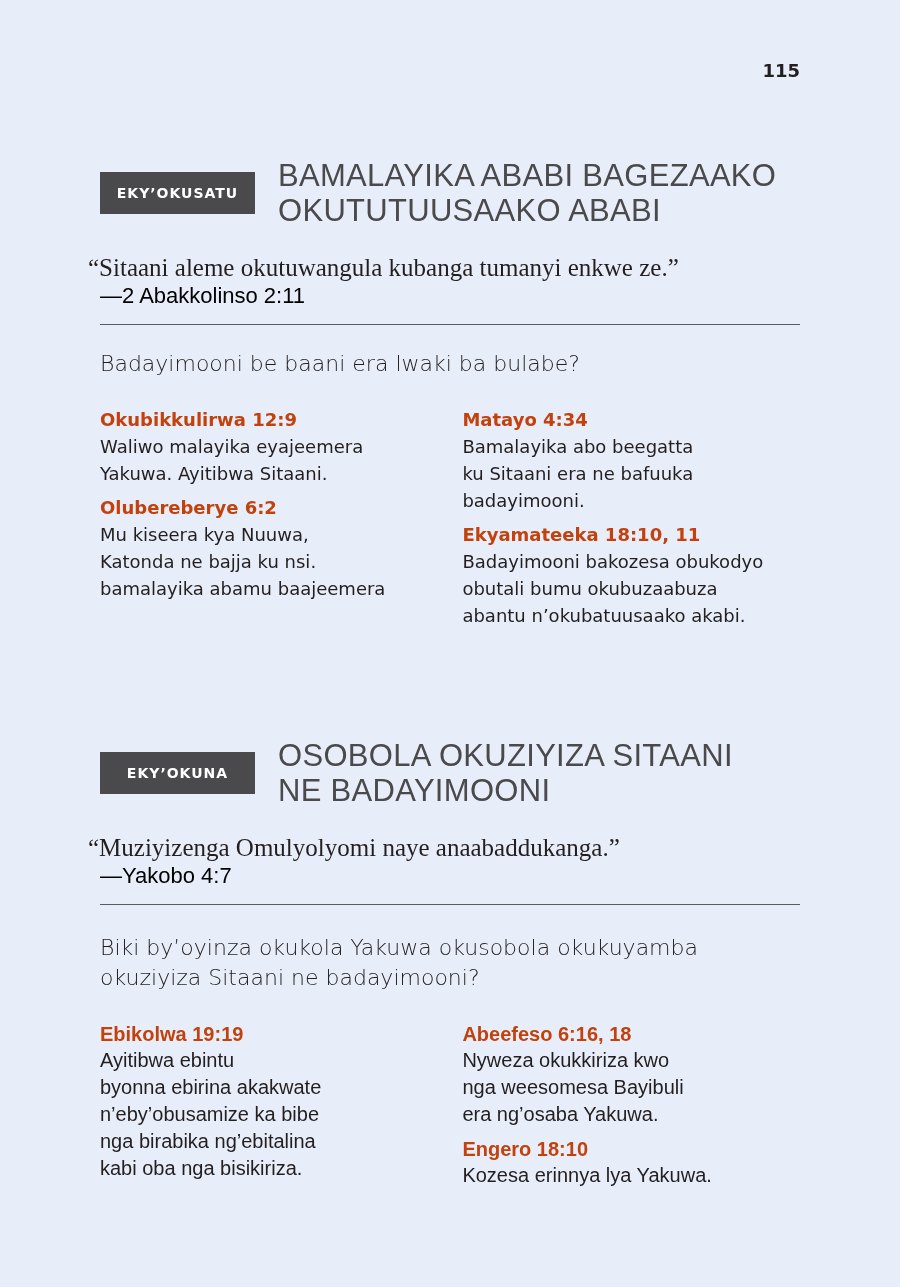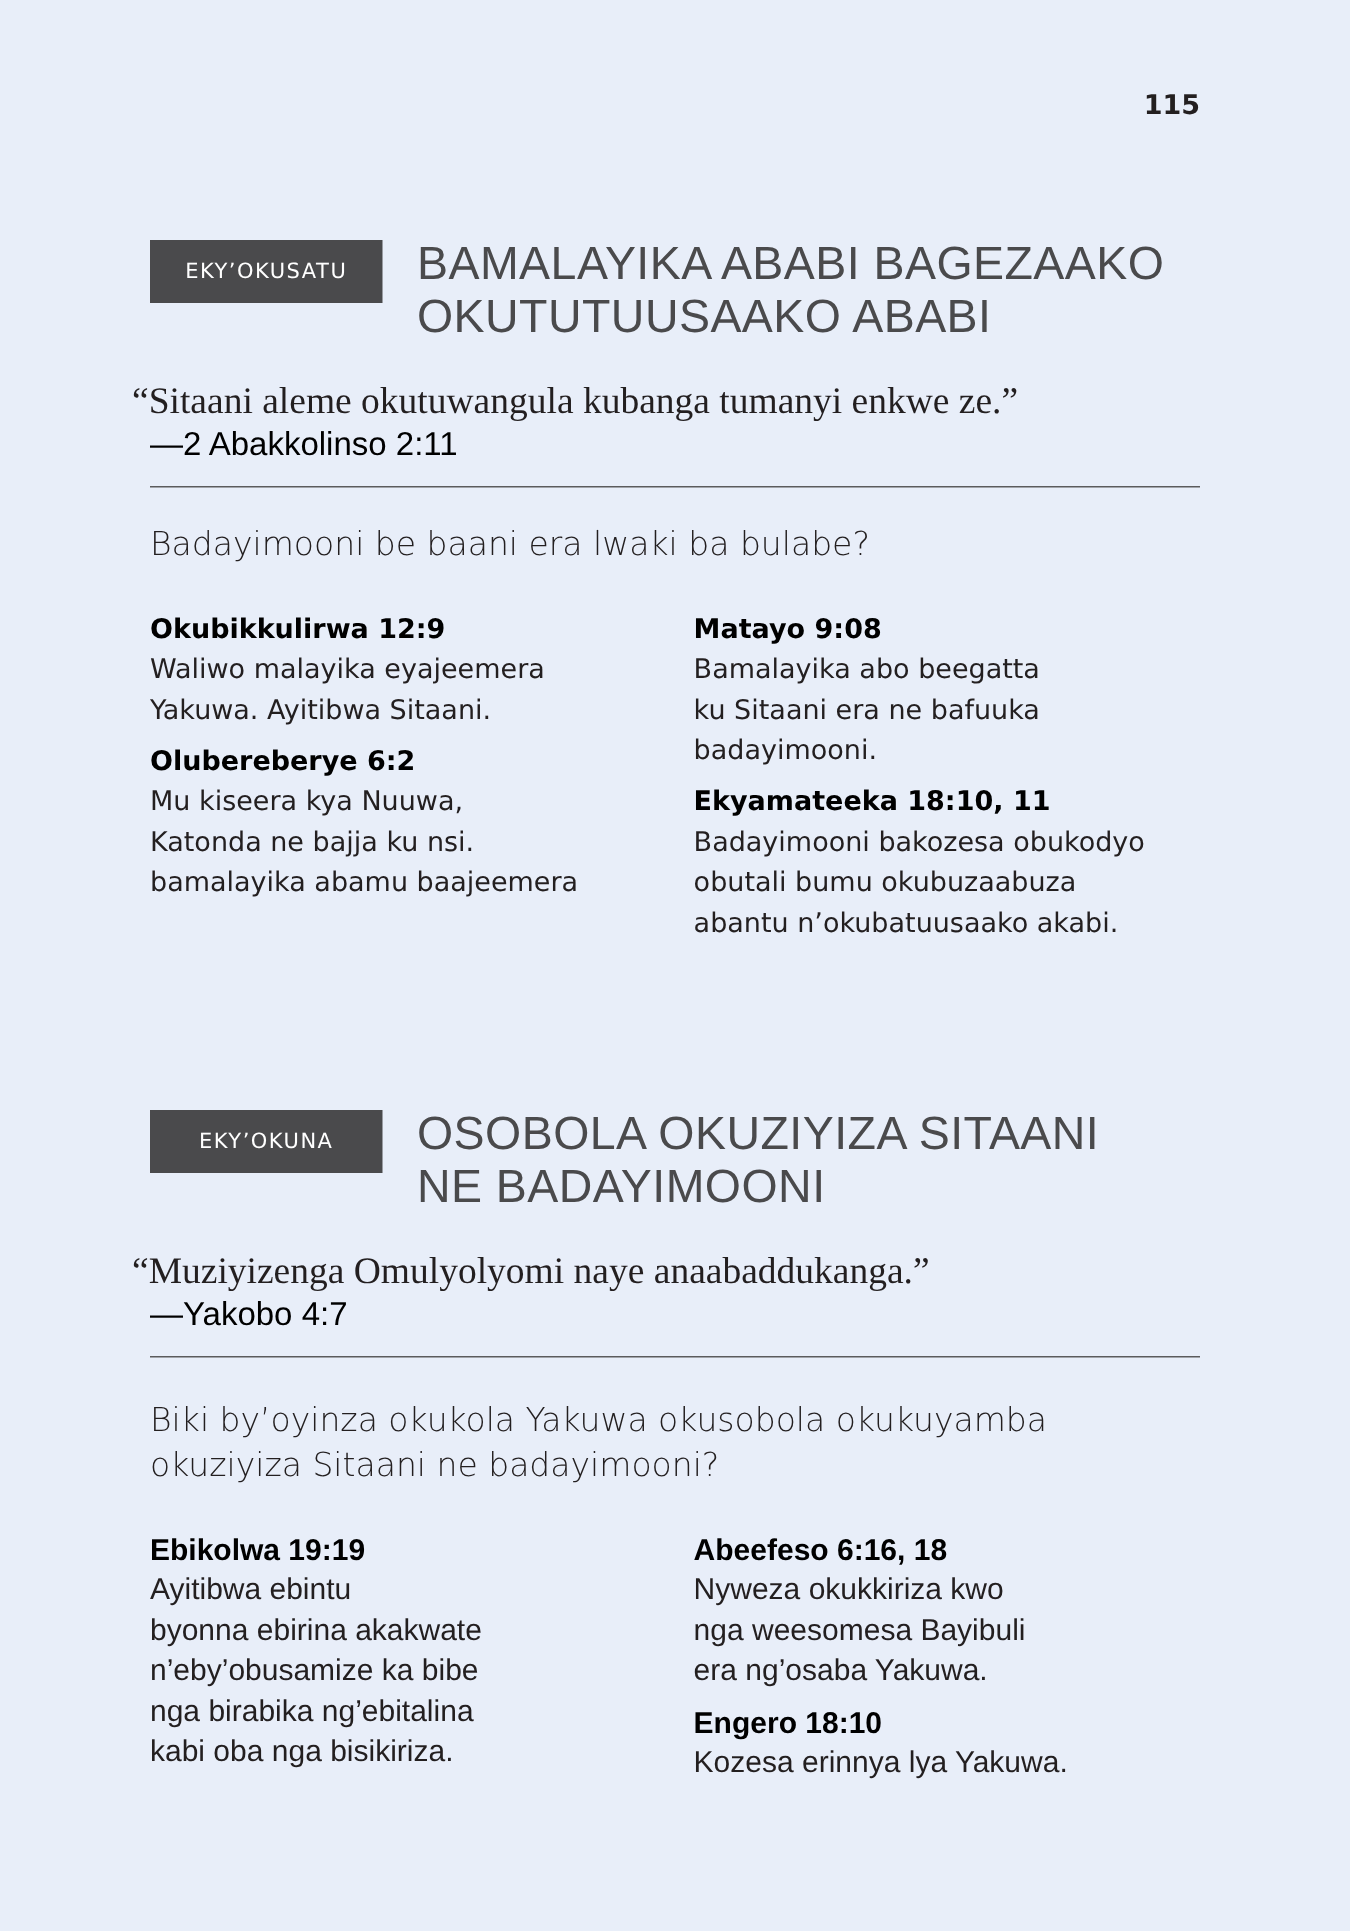--- a/index.html
+++ b/index.html
@@ -17,22 +17,22 @@
       font-weight: bold; font-size: 18px; color: #231f20;
     }
     .section { position: absolute; left: 100px; width: 700px; }
     .section.s1 { top: 158px; }
     .section.s2 { top: 738px; }
     .sec-header { display: flex; align-items: flex-start; }
     .label-box {
       width: 155px; height: 42px; background: #4a4a4c;
       color: #ffffff; font-size: 14px; letter-spacing: 1px;
       display: flex; align-items: center; justify-content: center;
-      margin-top: 2px; flex-shrink: 0;
-      font-family: "DejaVu Sans", sans-serif; font-weight: normal;
+      margin-top: 14px; flex-shrink: 0;
+      font-family: "DejaVu Sans", sans-serif; font-weight: bold;
     }
     .sec-title {
       margin-left: 23px; font-size: 31px; line-height: 35px;
       color: #4a4a4c; font-family: "Liberation Sans", sans-serif;
       letter-spacing: 0.3px;
     }
     .quote {
       margin-top: 26px; margin-left: -12px;
       font-family: "Liberation Serif", serif; font-size: 25px; line-height: 28px;
       color: #231f20;
@@ -50,21 +50,21 @@
     }
     .s2 .question { margin-top: 28px; }
     .cols { display: flex; margin-top: 28px; }
     .col { width: 365px; }
     .col + .col { width: 340px; }
     .ref {
       margin-bottom: 8px;
     }
     .ref-title {
       font-family: "DejaVu Sans", sans-serif; font-weight: bold;
-      font-size: 18px; line-height: 26px; color: #000000;
+      font-size: 18px; line-height: 26px; color: #c2410c;
     }
     .ref-text {
       font-family: "DejaVu Sans", sans-serif; font-size: 18px;
       line-height: 27px; color: #231f20;
     }
     .s2 .ref-title, .s2 .ref-text { font-family: "Liberation Sans", sans-serif; }
     .s2 .ref-title { font-size: 20px; }
     .s2 .ref-text { font-size: 20px; }
     .q-line { display: block; }
   </style>
@@ -102,21 +102,21 @@
         <div class="ref-title">Olubereberye 6:2</div>
         <div class="ref-text">
           <span class="q-line">Mu kiseera kya Nuuwa,</span>
           <span class="q-line">Katonda ne bajja ku nsi.</span>
           <span class="q-line">bamalayika abamu baajeemera</span>
         </div>
       </div>
     </div>
     <div class="col">
       <div class="ref">
-        <div class="ref-title">Matayo 9:08</div>
+        <div class="ref-title">Matayo 4:34</div>
         <div class="ref-text">
           <span class="q-line">Bamalayika abo beegatta</span>
           <span class="q-line">ku Sitaani era ne bafuuka</span>
           <span class="q-line">badayimooni.</span>
         </div>
       </div>
       <div class="ref">
         <div class="ref-title">Ekyamateeka 18:10, 11</div>
         <div class="ref-text">
           <span class="q-line">Badayimooni bakozesa obukodyo</span>

